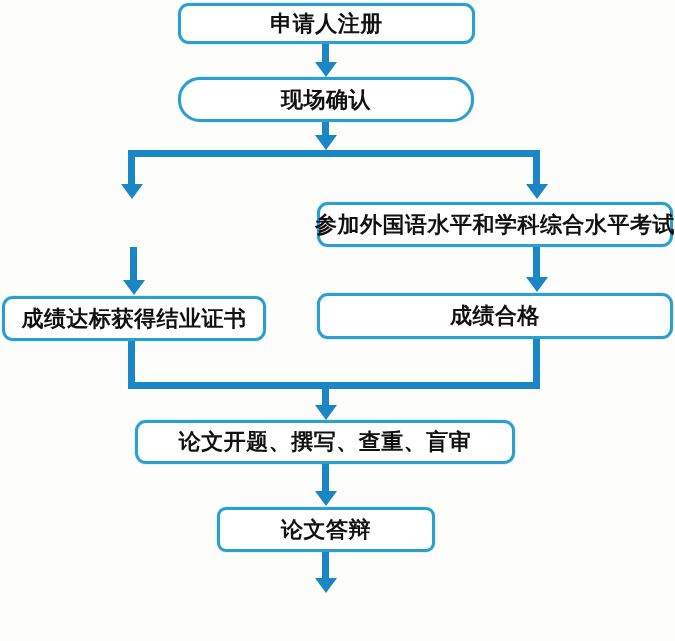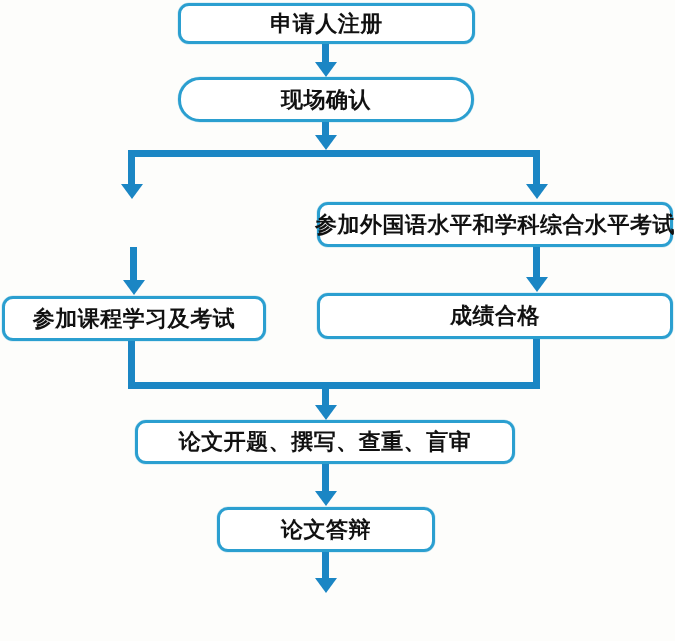--- a/index.html
+++ b/index.html
@@ -57,21 +57,21 @@
   }
 
   
   .n-register        { left: 178px; top: 3px;   width: 297px; height: 41px; }
   .n-onsite          { left: 178px; top: 77px;  width: 296px; height: 45px; border-radius: 22px; }
   .n-course          { left: 2px;   top: 202px; width: 264px; height: 45px; }
   .n-foreign         { left: 317px; top: 202px; width: 356px; height: 45px; }
   .n-cert            { left: 2px;   top: 296px; width: 264px; height: 45px; }
   .n-pass            { left: 317px; top: 293px; width: 356px; height: 46px; }
   .n-thesis          { left: 135px; top: 420px; width: 380px; height: 44px; }
-  .n-defense         { left: 217px; top: 507px; width: 218px; height: 45px; }
+  .n-defense         { left: 217px; top: 507px; width: 218px; height: 45px; border-radius: 9px; }
   .n-degree          { left: 217px; top: 595px; width: 218px; height: 43px; }
 </style>
 </head>
 <body>
 
 <div class="stage">
 
   <div class="node n-register">
     <span class="lbl">申请人注册</span>
   </div>
@@ -79,21 +79,21 @@
   <div class="node n-onsite">
     <span class="lbl">现场确认</span>
   </div>
 
 
   <div class="node n-foreign">
     <span class="lbl">参加外国语水平和学科综合水平考试</span>
   </div>
 
   <div class="node n-cert">
-    <span class="lbl">参加课程学习及考试</span>
+    <span class="lbl">成绩达标获得结业证书</span>
   </div>
 
   <div class="node n-thesis">
     <span class="lbl">论文开题、撰写、查重、盲审</span>
   </div>
 
   <div class="node n-pass">
     <span class="lbl">成绩合格</span>
   </div>
 

